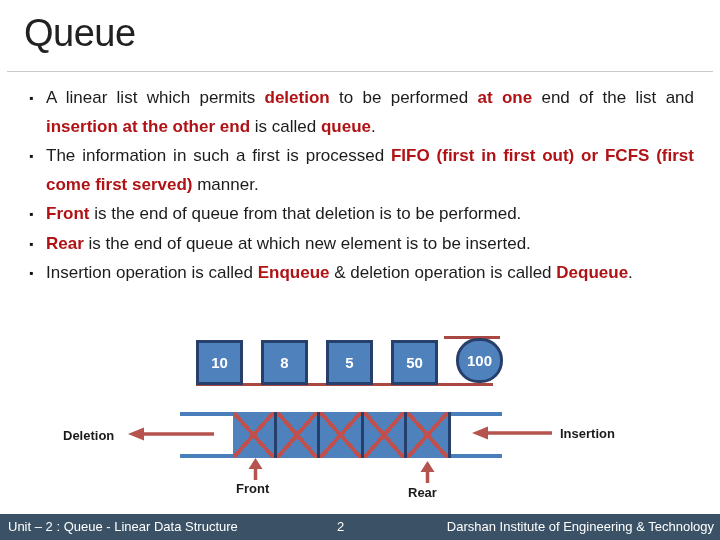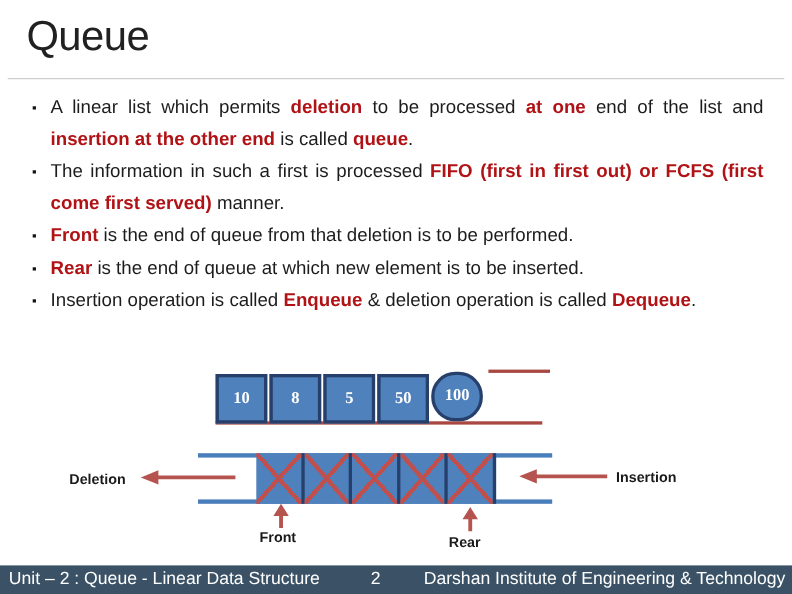--- a/index.html
+++ b/index.html
@@ -11,21 +11,21 @@
            color:#212121; letter-spacing:-0.5px; }
   .divider { position:absolute; left:7px; top:71px; width:706px; height:1px; background:#c9c9c9; }
 
   .bullets { position:absolute; left:28px; top:84px; width:666px; list-style:none; }
   .bullets li { position:relative; padding-left:18px; font-size:17px; line-height:28.5px;
                 color:#1c1c1c; text-align:justify; margin-bottom:1px; }
   .bullets .marker { position:absolute; left:1px; top:0; font-size:12px; color:#111; }
   .bullets .red { color:#B01215; font-weight:bold; }
 
   
-  .queue-row { position:absolute; left:196px; top:340px; height:45px; display:flex; gap:2px;font-family:Liberation Serif, serif; }
+  .queue-row { position:absolute; left:196px; top:340px; height:45px; display:flex; gap:18px; }
   .qcell { width:47px; height:45px; background:#4F81BD; border:3px solid #27406B;
            color:#ffffff; font-weight:bold; font-size:15px;
            display:flex; align-items:center; justify-content:center; }
   .qcell:last-child { transform:translateY(-2px);border-radius:22px; }
   .red-line-top    { position:absolute; left:444px; top:336px; width:56px;  height:3px; background:#A94743; }
   .red-line-bottom { position:absolute; left:196px; top:383px; width:297px; height:3px; background:#A94743; }
 
   
   .rail-top    { position:absolute; left:180px; top:412px; width:322px; height:4px; background:#4A7EBB; }
   .rail-bottom { position:absolute; left:180px; top:454px; width:322px; height:4px; background:#4A7EBB; }
@@ -38,35 +38,35 @@
 
   .arrow { position:absolute; }
   .diag-label { position:absolute; font-size:13px; font-weight:bold; color:#1a1a1a; }
   .lbl-deletion  { left:63px;  top:428px; }
   .lbl-insertion { left:560px; top:426px; }
   .lbl-front { left:236px; top:481px; }
   .lbl-rear  { left:408px; top:485px; }
 
   
   .footer { position:absolute; left:0; top:514px; width:720px; height:26px;
-            background:#3B5266; color:#ffffff; font-size:16px; line-height:26px; }
+            background:#3B5266; color:#ffffff; font-size:13px; line-height:26px; }
   .footer-left  { position:absolute; left:8px; }
   .footer-page  { position:absolute; left:337px; }
   .footer-right { position:absolute; right:6px;margin-left:44px; }
 </style>
 </head>
 <body>
 
 <div class="slide">
 
   <div class="title">Queue</div>
   <div class="divider"></div>
 
   <ul class="bullets">
-      <li><span class="marker">▪</span><span>A linear list which permits </span><span class="red">deletion</span><span> to be processed </span><span class="red">at one</span><span> end of the list and </span><span class="red">insertion at the other end</span><span> is called </span><span class="red">queue</span><span>.</span></li>
+      <li><span class="marker">▪</span><span>A linear list which permits </span><span class="red">deletion</span><span> to be performed </span><span class="red">at one</span><span> end of the list and </span><span class="red">insertion at the other end</span><span> is called </span><span class="red">queue</span><span>.</span></li>
       <li><span class="marker">▪</span><span>The information in such a first is processed </span><span class="red">FIFO (first in first out) or FCFS (first come first served)</span><span> manner.</span></li>
       <li><span class="marker">▪</span><span class="red">Front</span><span> is the end of queue from that deletion is to be performed.</span></li>
       <li><span class="marker">▪</span><span class="red">Rear</span><span> is the end of queue at which new element is to be inserted.</span></li>
       <li><span class="marker">▪</span><span>Insertion operation is called </span><span class="red">Enqueue</span><span> &amp; deletion operation is called </span><span class="red">Dequeue</span><span>.</span></li>
     </ul>
 
   <div class="red-line-top"></div>
   <div class="red-line-bottom"></div>
   <div class="queue-row">
       <div class="qcell">10</div>

